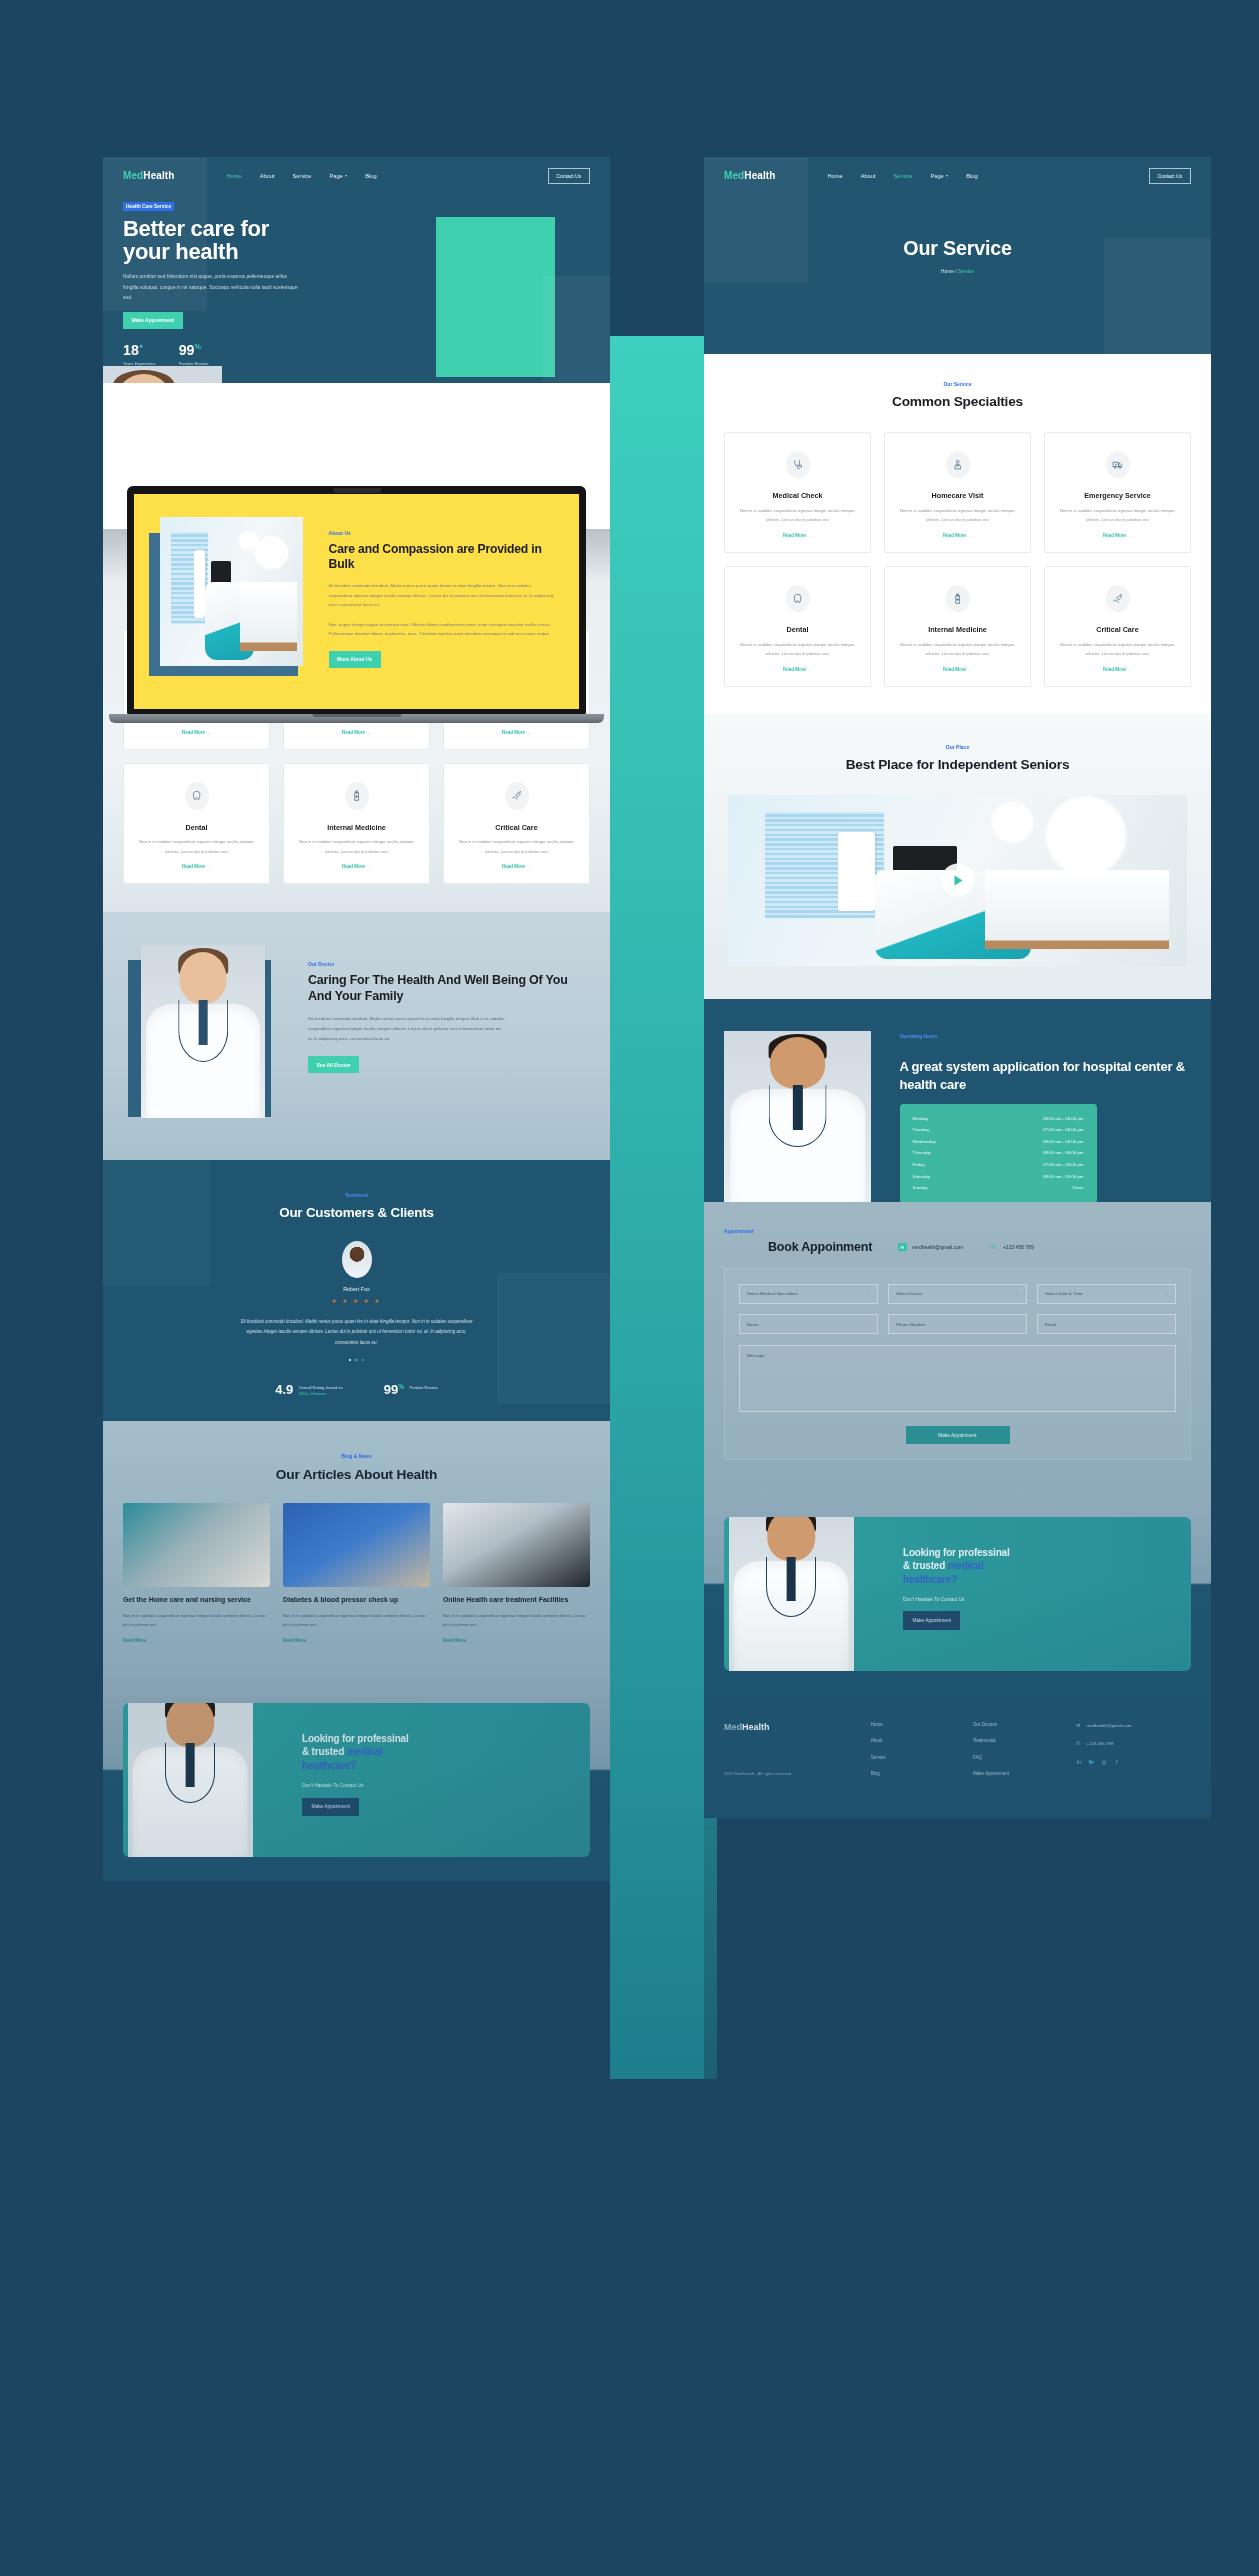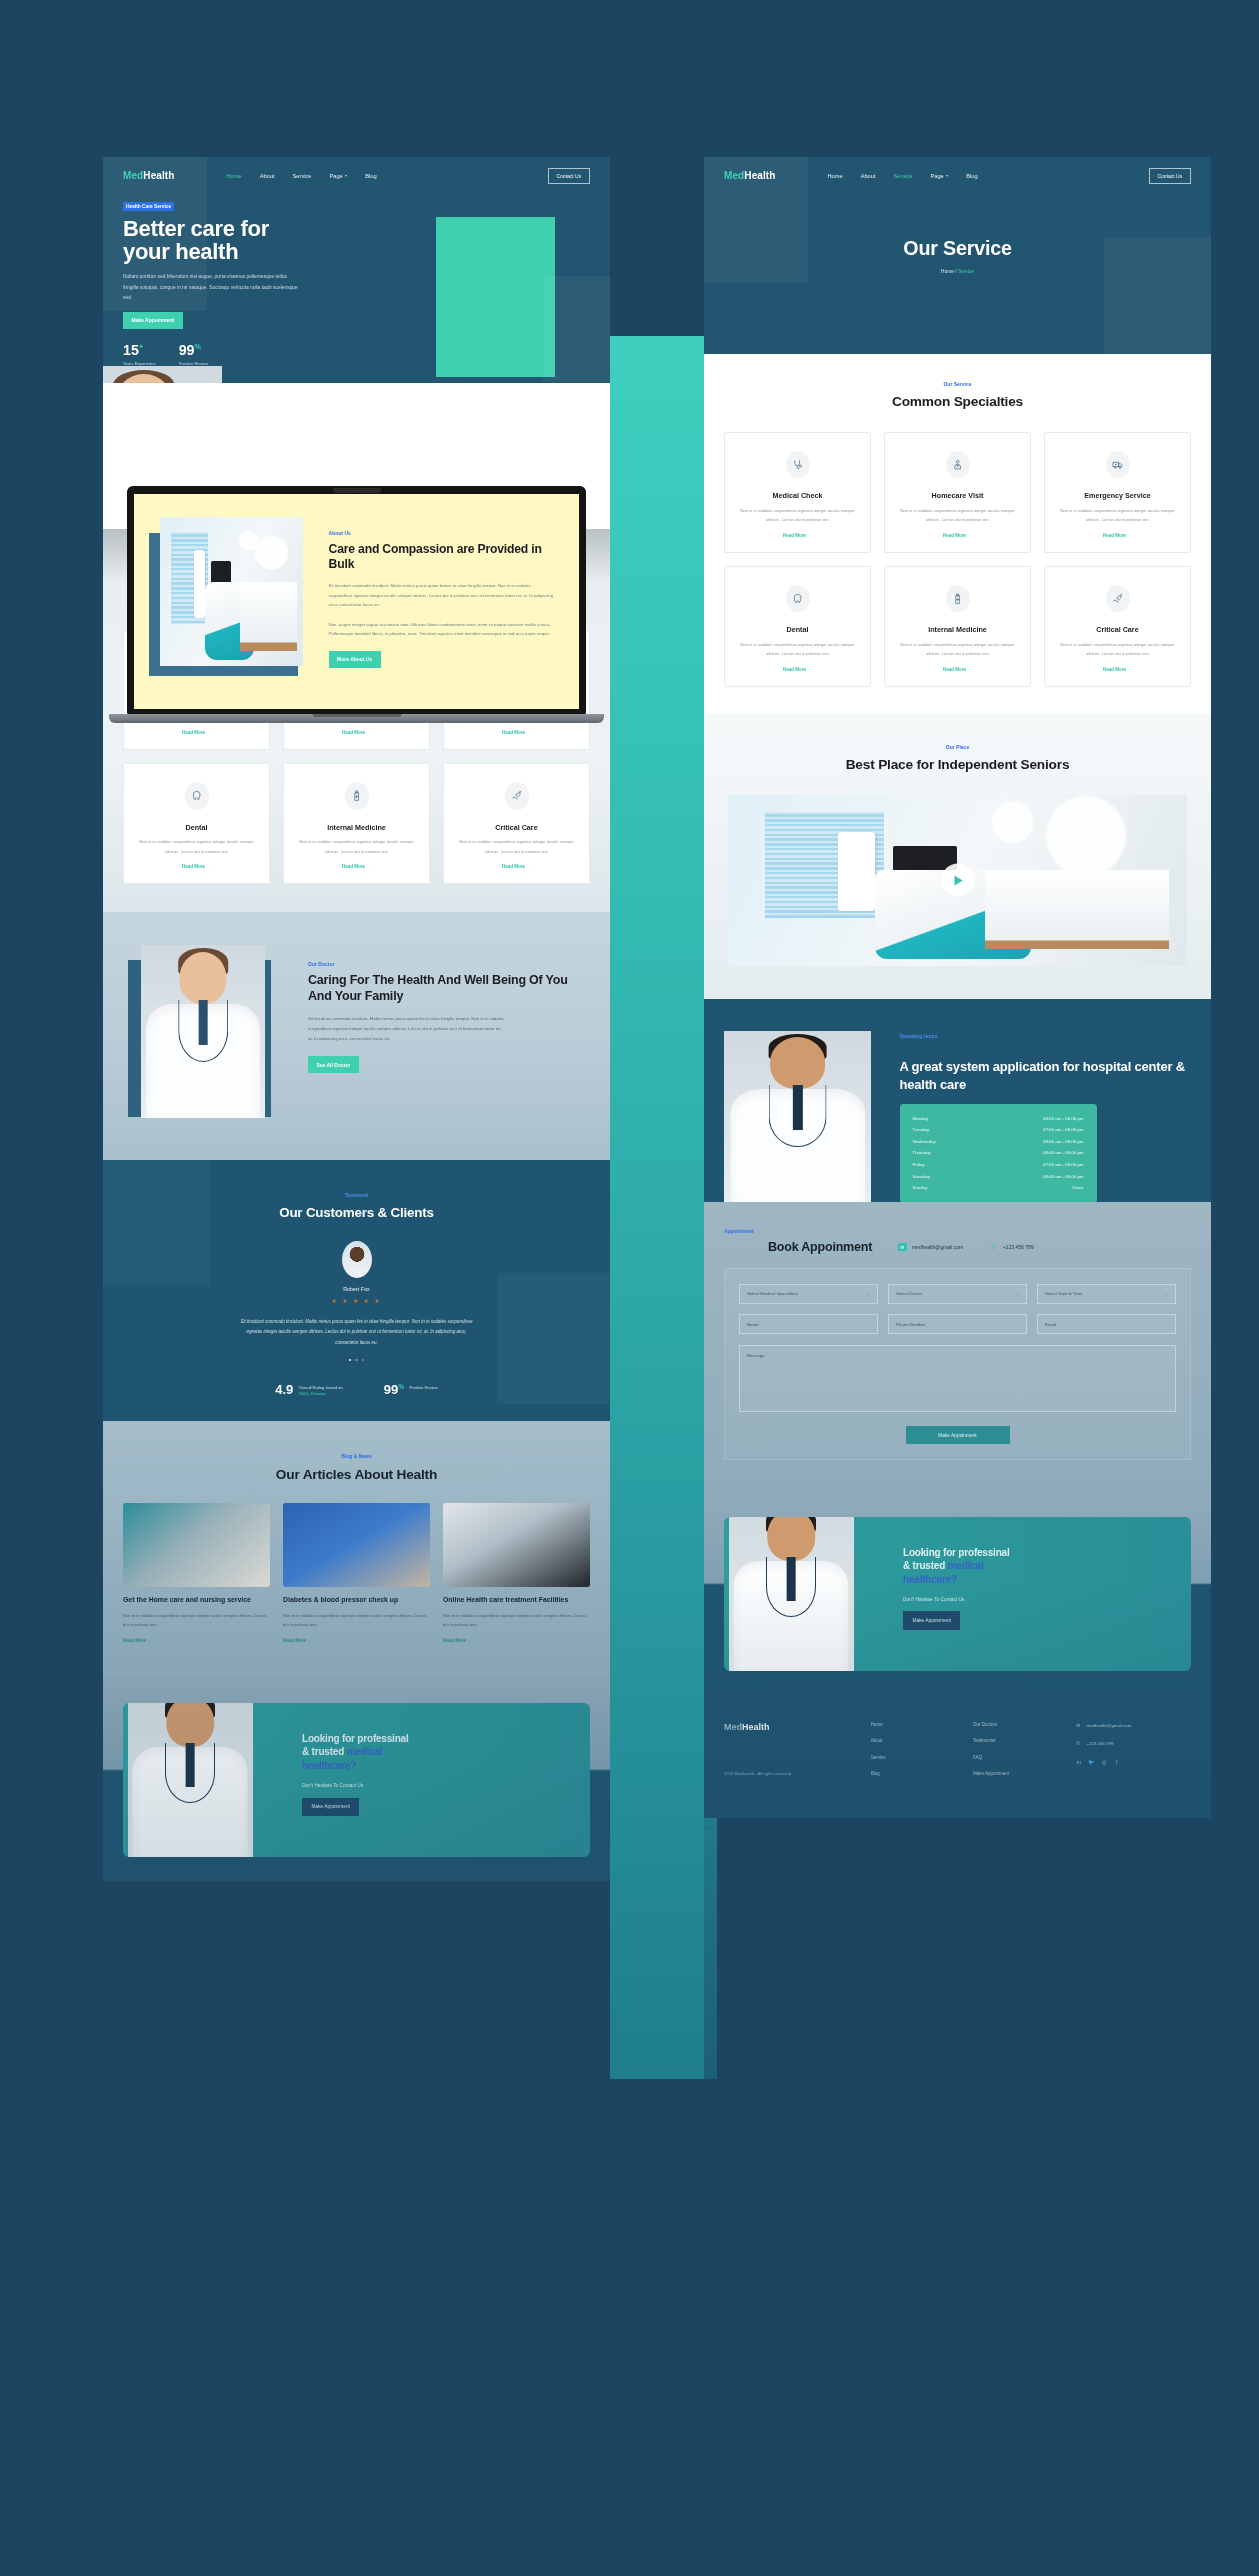--- a/index.html
+++ b/index.html
@@ -83,21 +83,21 @@
   
   .laptop-wrap { position:absolute; left:0; top:329px; width:507px; z-index:6; }
   .laptop-screen {
     margin:0 auto; width:459px; background:#141414; border-radius:6px 6px 1.2px 1.2px;
     padding:7.8px 6.6px 4.8px 6.6px; position:relative;
   }
   .notch { position:absolute; left:50%; transform:translateX(-50%); top:1.8px;
            width:48px; height:4.8px; background:#2a2a2a; border-radius:0 0 2.4px 2.4px; }
   .notch:after{ content:""; position:absolute; left:50%; top:1.8px; transform:translateX(-50%);
            width:1.8px;height:1.8px;border-radius:50%;background:#555; }
-  .laptop-view { background:#fef9c3; height:215px; overflow:hidden; position:relative; }
+  .laptop-view { background:#fde047; height:215px; overflow:hidden; position:relative; }
   .laptop-base {
     margin:0 auto; width:495px; height:9.5px;
     background:linear-gradient(180deg,#8d949b 0%, #7a8188 50%, #5e6469 100%);
     border-radius:0 0 6px 6px; position:relative;
   }
   .laptop-base:after { content:""; position:absolute; left:50%; transform:translateX(-50%);
      top:0; width:89px; height:3px; background:#5a6167; border-radius:0 0 3.6px 3.6px; }
 
   
   .about { display:flex; gap:20px; padding:23px 26px; }
@@ -347,21 +347,21 @@
           <span>Health</span><span> Care Service</span>
         </div>
         <h1>
           <span>Better care for</span><br>
           <span>your health</span>
         </h1>
         <p>Nullam porttitor sed bibendum nisi augue, porta vivamus pellentesque tellus fringilla volutpat. congue in mi natoque. Sociosqu vehicula nulla taciti scelerisque sed.</p>
         <button class="btn-teal">Make Appoinment</button>
         <div class="stats">
           <div class="stat">
-            <div class="num"><span>15</span><sup>+</sup></div>
+            <div class="num"><span>18</span><sup>+</sup></div>
             <div class="lbl">Years Experience</div>
           </div>
           <div class="stat">
             <div class="num"><span>99</span><sup>%</sup></div>
             <div class="lbl">Positive Review</div>
           </div>
         </div>
       </div>
 
       <div class="hero-doc doc-photo">

